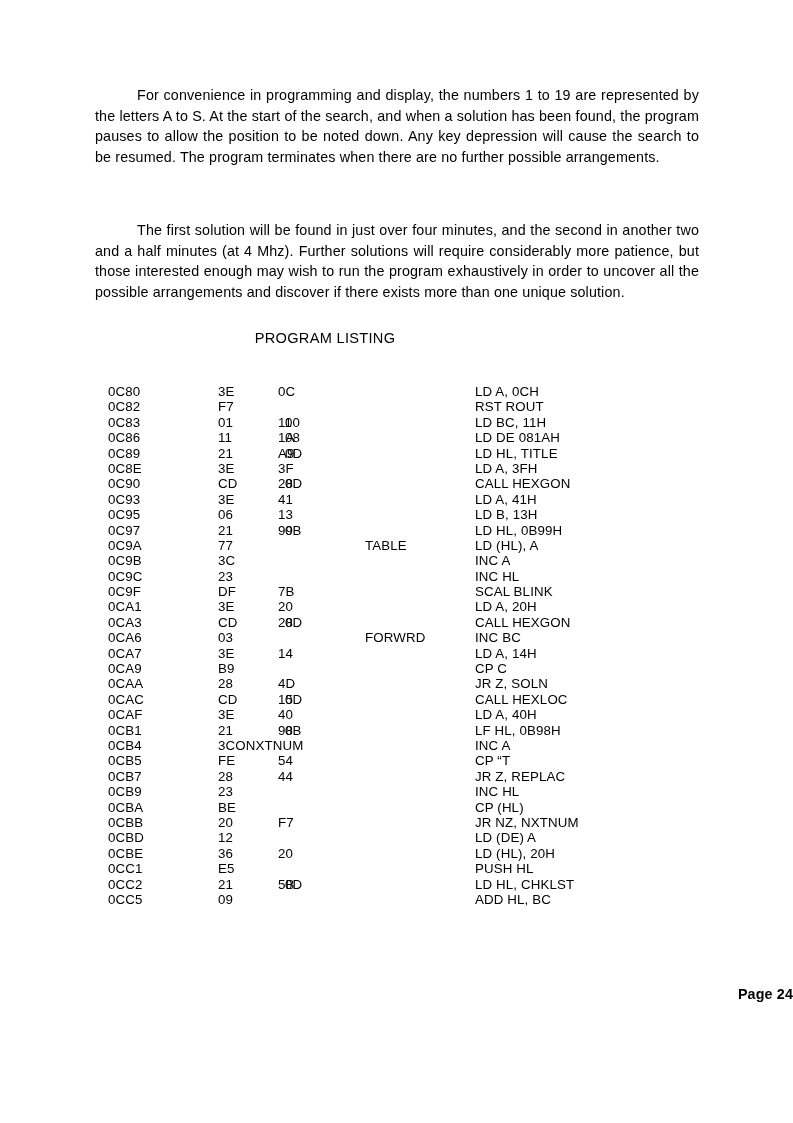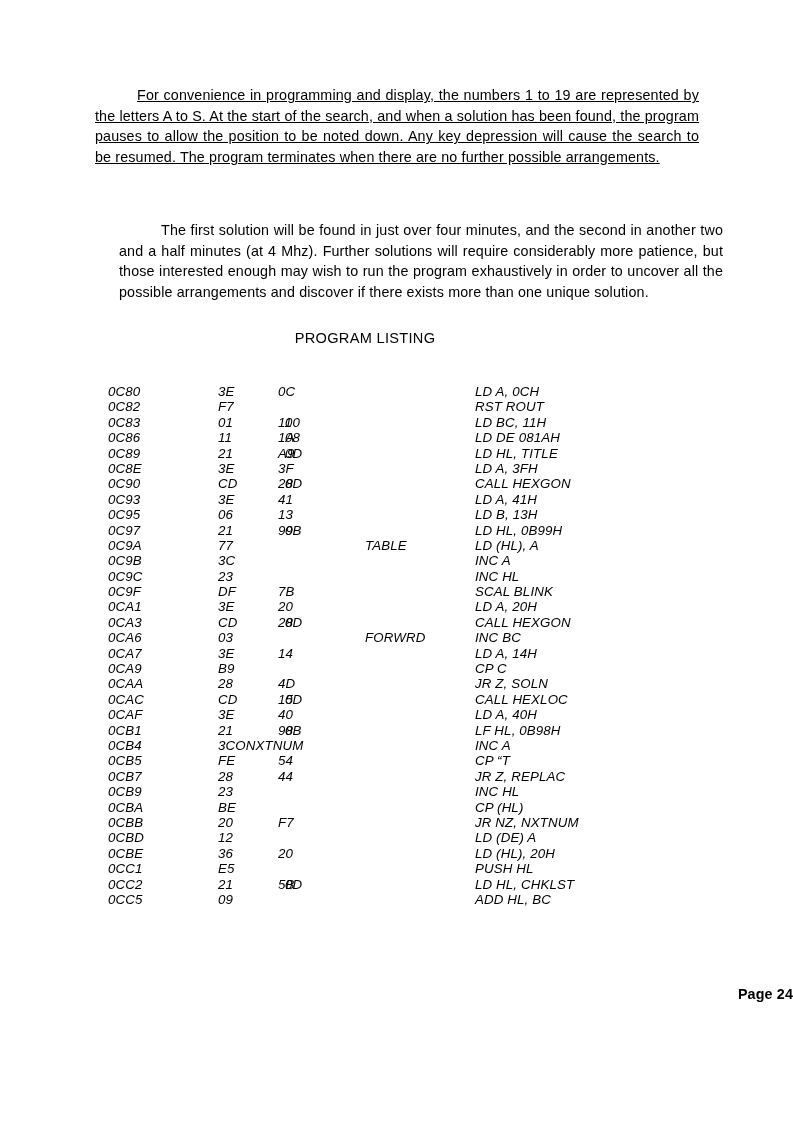--- a/index.html
+++ b/index.html
@@ -29,45 +29,43 @@
     font-size: 14.3px;
     line-height: 20.6px;
     text-align: justify;
     text-justify: inter-word;
     letter-spacing: 0.01em;
   }
   .prose .indent {
     display: inline-block;
     width: 42px;
   }
-  #para-1 { top: 71px; text-decoration: underline; }
-  #para-2 { top: 206px; margin-left: 24px; }
+  #para-1 { top: 71px; }
+  #para-2 { top: 206px; }
 
   
   .section-heading {
     position: absolute;
     left: 0;
     width: 650px;
     top: 330px;
     text-align: center;
     font-size: 14.6px;
     letter-spacing: 0.02em;
-    padding-left: 40px;
   }
 
   
   .listing {
     position: absolute;
     left: 95px;
     top: 384px;
     width: 620px;
     font-size: 13.3px;
     line-height: 15.4px;
     letter-spacing: 0.01em;
-    font-style: italic;
   }
   .listing-row {
     position: relative;
     height: 15.4px;
     white-space: nowrap;
   }
   .col-addr {
     position: absolute;
     left: 13px;
     top: 0;

